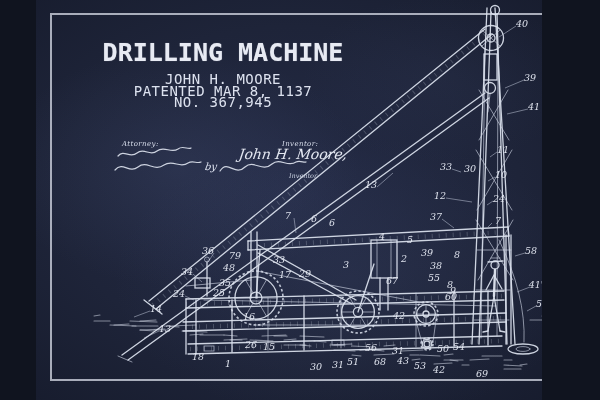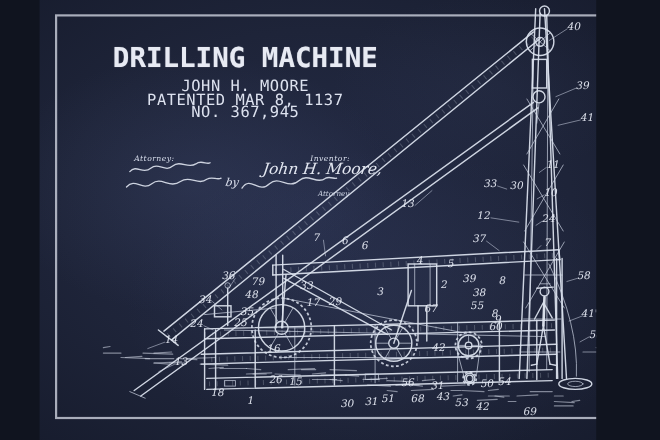--- a/index.html
+++ b/index.html
@@ -332,15 +332,15 @@
     <div class="title2">DRILLING MACHINE</div>
     <div class="sub first">JOHN H. MOORE</div>
     <div class="sub">PATENTED MAR 8, 1137</div>
     <div class="sub">NO. 367,945</div>
   </div>
 
   <div class="sig-label" style="left:86px;top:140px;">Attorney:</div>
   <div class="sig-label" style="left:246px;top:140px;font-style:italic;">Inventor:</div>
   <div class="sig-name" style="left:203px;top:146px;">John H. Moore,</div>
   <div class="sig-by" style="left:169px;top:161px;">by</div>
-  <div class="sig-attorney" style="left:253px;top:172px;">Attorney</div>
+  <div class="sig-attorney" style="left:253px;top:172px;">Inventor</div>
 
 </div>
 
 </body></html>

